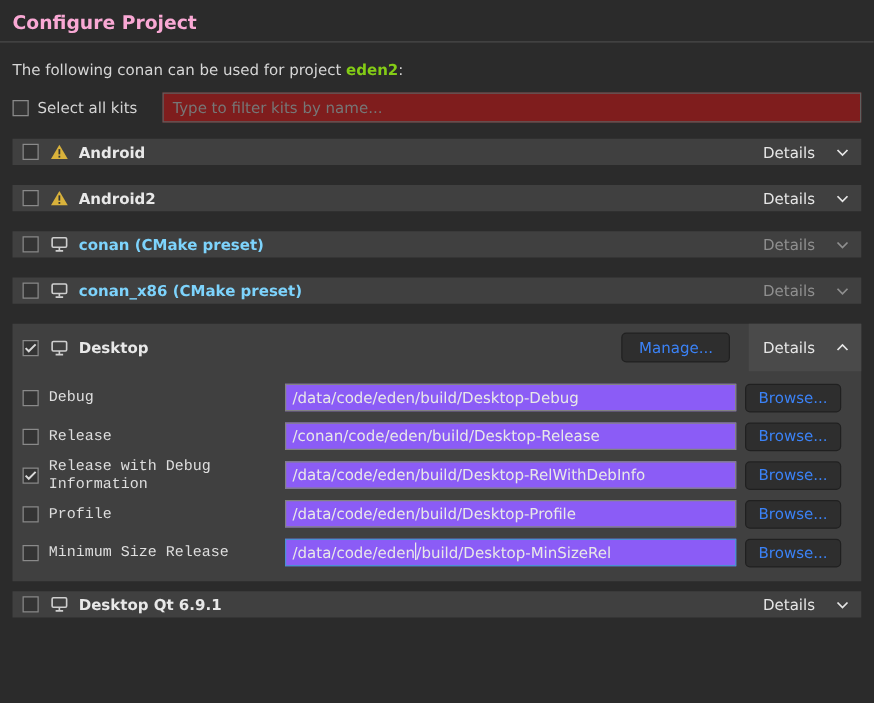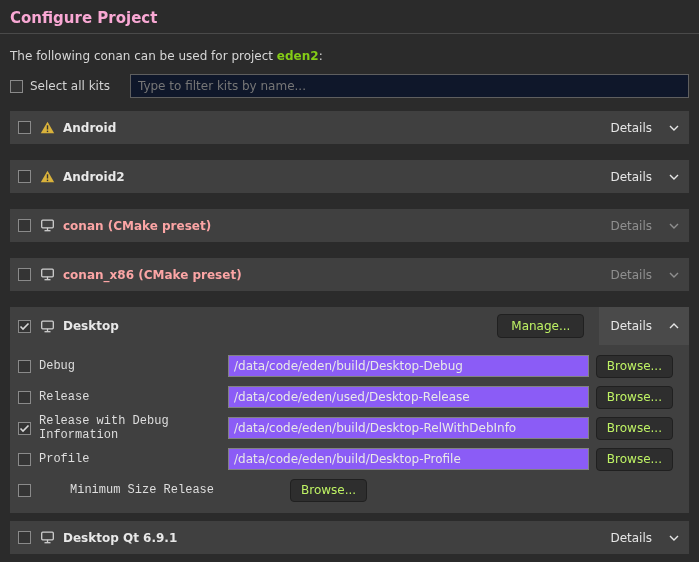--- a/index.html
+++ b/index.html
@@ -38,52 +38,52 @@
     align-items: center;
     justify-content: center;
     flex: 0 0 13px;
   }
   .checkbox svg { display: none; }
   .checkbox.checked svg { display: block; }
   .filter-input {
     flex: 1;
     margin-left: 20px;
     height: 24px;
-    background: #0f172a;
+    background: #7f1d1d;
     border: 1px solid #5f5f5f;
     color: #e4e4e4;
     font-family: "DejaVu Sans", "Liberation Sans", sans-serif;
     font-size: 12px;
     padding: 0 7px;
     outline: none;
   }
   .filter-input::placeholder { color: #767676; opacity: 1; }
   .kit-list { margin: 13px 10px 0 10px; }
   .kit-row {
     background: #404040;
     margin-bottom: 16px;
   }
   .kit-row.panel { margin-bottom: 8px; padding-bottom: 12px; }
   .kit-header {
     display: flex;
     align-items: center;
-    height: 33px;
+    height: 21px;
     padding-left: 8px;
   }
   .kit-row.panel .kit-header { height: 38px; align-items: center; }
   .kit-header .checkbox { margin-right: 9px; }
   .kit-icon { display: inline-flex; margin-right: 8px; width: 15px; justify-content: center; }
   .kit-name { font-weight: bold; color: #e8e8e8; }
-  .kit-name.dim { color: #fca5a5; text-align: center; }
+  .kit-name.dim { color: #7dd3fc; text-align: center; }
   .spacer { flex: 1; }
   .btn {
     background: #2e2e2e;
     border: 1px solid #202020;
     border-radius: 4px;
-    color: #bef264;
+    color: #3b82f6;
     font-family: "DejaVu Sans", "Liberation Sans", sans-serif;
     font-size: 12px;
     cursor: default;
   }
   .manage-btn { height: 24px; padding: 0 13px; margin-right: 15px; }
   .details-btn {
     display: flex;
     align-items: center;
     gap: 16px;
     align-self: stretch;
@@ -94,21 +94,21 @@
   .details-btn.disabled { color: #8f8f8f; }
   .details-btn.expanded { background: #4a4a4a; }
   .config-list { margin-top: 10px; }
   .config-row {
     display: flex;
     align-items: center;
     height: 22px;
     margin-bottom: 9px;
     padding: 0 16px 0 8px;
   }
-  .config-row:last-child { margin-bottom: 0; gap: 31px; }
+  .config-row:last-child { margin-bottom: 0; }
   .config-row .checkbox { margin-right: 8px; }
   .config-label { width: 189px; flex: 0 0 189px; color: #dedede; font-family: Liberation Mono, monospace; }
   .path-field {
     flex: 1;
     height: 22px;
     line-height: 20px;
     background: #8b5cf6;
     border: 1px solid #828282;
     color: #e8e8e8;
     padding: 0 5px;
@@ -261,21 +261,21 @@
       <div class="config-list">
         <div class="config-row">
           <span class="checkbox"></span>
           <span class="config-label">Debug</span>
           <div class="path-field">/data/code/eden/build/Desktop-Debug</div>
           <button class="btn browse-btn">Browse...</button>
         </div>
         <div class="config-row">
           <span class="checkbox"></span>
           <span class="config-label">Release</span>
-          <div class="path-field">/data/code/eden/used/Desktop-Release</div>
+          <div class="path-field">/conan/code/eden/build/Desktop-Release</div>
           <button class="btn browse-btn">Browse...</button>
         </div>
         <div class="config-row">
           <span class="checkbox checked">
             <svg width="11" height="9" viewBox="0 0 11 9">
               <polyline points="1.5,4.5 4,7 9.5,1.5" fill="none" stroke="#d8d8d8" stroke-width="1.6"></polyline>
             </svg>
           </span>
           <span class="config-label">Release with Debug Information</span>
           <div class="path-field">/data/code/eden/build/Desktop-RelWithDebInfo</div>
@@ -283,20 +283,21 @@
         </div>
         <div class="config-row">
           <span class="checkbox"></span>
           <span class="config-label">Profile</span>
           <div class="path-field">/data/code/eden/build/Desktop-Profile</div>
           <button class="btn browse-btn">Browse...</button>
         </div>
         <div class="config-row">
           <span class="checkbox"></span>
           <span class="config-label">Minimum Size Release</span>
+          <div class="path-field focused"><span>/data/code/eden</span><span class="caret"></span><span>/build/Desktop-MinSizeRel</span></div>
           <button class="btn browse-btn">Browse...</button>
         </div>
       </div>
     </div>
     <div class="kit-row">
       <div class="kit-header">
         <span class="checkbox"></span>
         <span class="kit-icon">
           <svg width="15" height="13" viewBox="0 0 15 13">
             <rect x="1.7" y="1.2" width="11.6" height="7.6" rx="1" fill="none" stroke="#cfcfcf" stroke-width="1.3"></rect>

